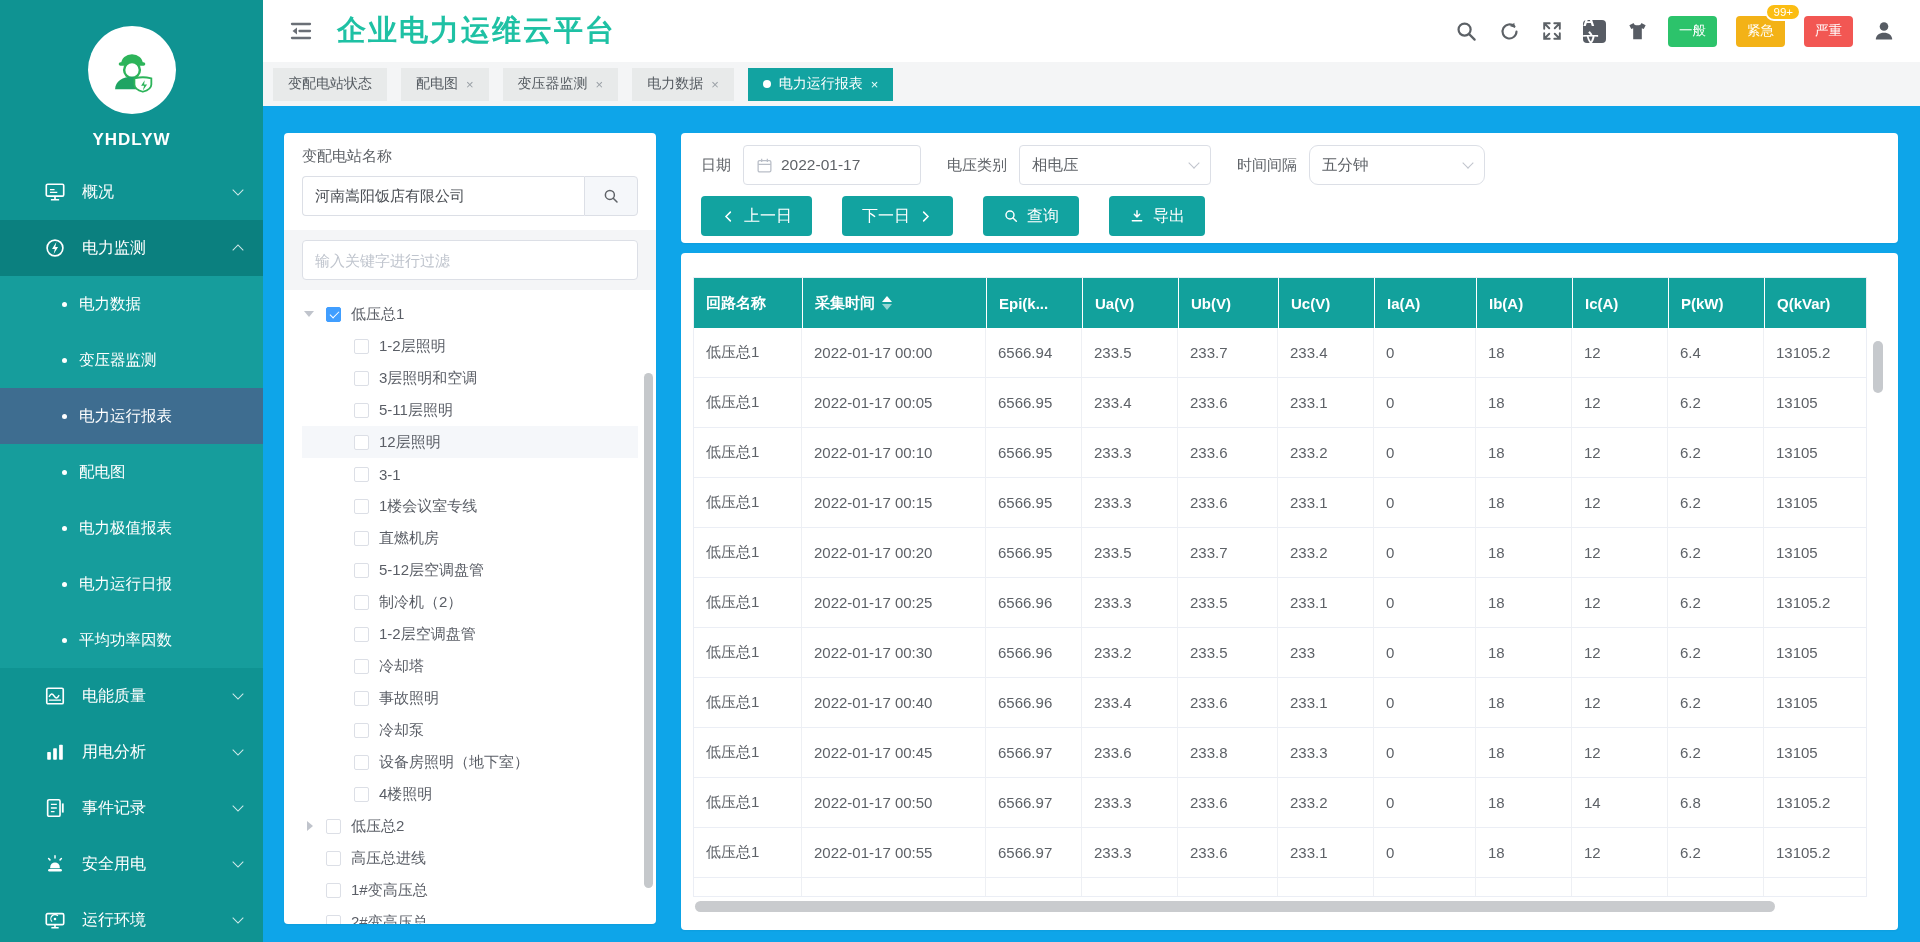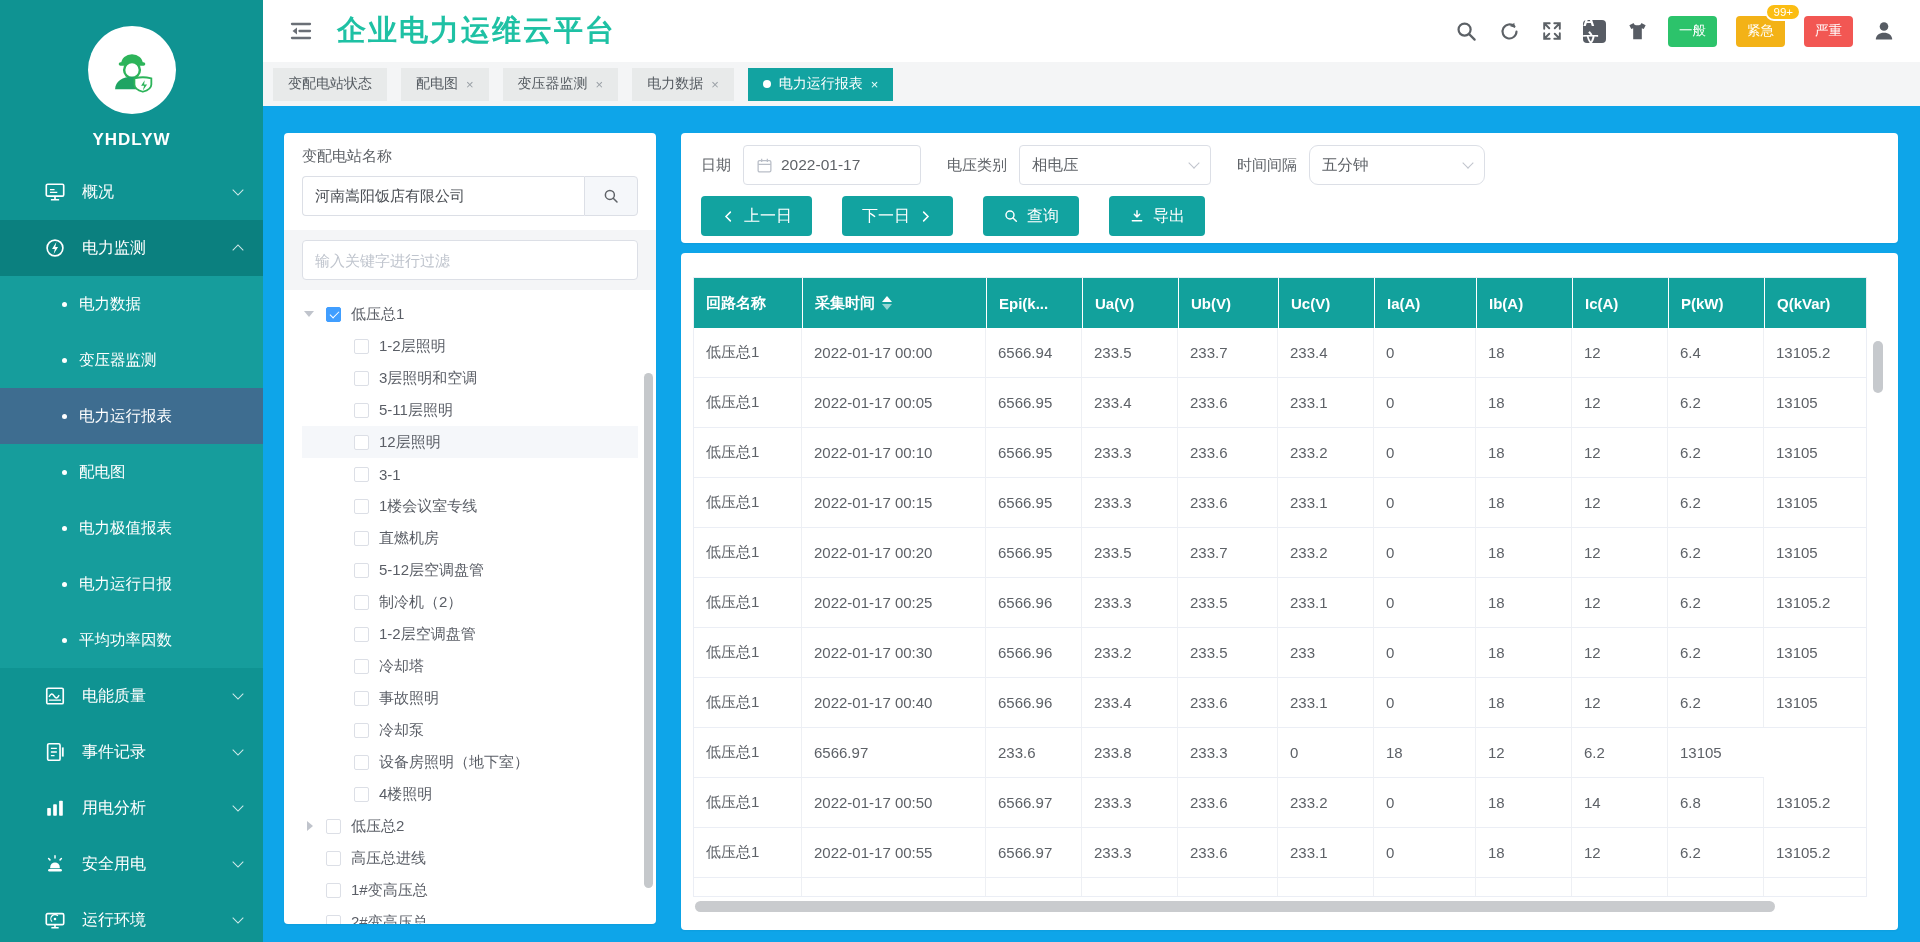--- a/index.html
+++ b/index.html
@@ -231,39 +231,39 @@
           <path d="M5.5 13c2-4 3.5-4 5.5-1s3.5 3 5.5-1" stroke-width="1.5"></path>
           <path d="M5.5 16.5h13" stroke-width="1.4"></path>
         </svg>
       </span>
       <span class="mi-label">电能质量</span>
       <span class="chev"></span>
     </div>
 
     <div class="menu-item">
       <span class="mi-icon">
+        <svg viewBox="0 0 24 24" width="22" height="22" fill="#fff">
+          <rect x="3.5" y="12" width="4" height="8.5" rx="0.8"></rect>
+          <rect x="10" y="8" width="4" height="12.5" rx="0.8"></rect>
+          <rect x="16.5" y="4" width="4" height="16.5" rx="0.8"></rect>
+        </svg>
+      </span>
+      <span class="mi-label">用电分析</span>
+      <span class="chev"></span>
+    </div>
+
+    <div class="menu-item">
+      <span class="mi-icon">
         <svg viewBox="0 0 24 24" width="22" height="22" fill="none" stroke="#fff" stroke-width="1.8">
           <rect x="4" y="3" width="13.5" height="18" rx="1.5"></rect>
           <path d="M7.5 8h6.5M7.5 12h6.5M7.5 16h4" stroke-width="1.4"></path>
           <path d="M20.5 7v10" stroke-width="2"></path>
         </svg>
       </span>
       <span class="mi-label">事件记录</span>
-      <span class="chev"></span>
-    </div>
-
-    <div class="menu-item">
-      <span class="mi-icon">
-        <svg viewBox="0 0 24 24" width="22" height="22" fill="#fff">
-          <rect x="3.5" y="12" width="4" height="8.5" rx="0.8"></rect>
-          <rect x="10" y="8" width="4" height="12.5" rx="0.8"></rect>
-          <rect x="16.5" y="4" width="4" height="16.5" rx="0.8"></rect>
-        </svg>
-      </span>
-      <span class="mi-label">用电分析</span>
       <span class="chev"></span>
     </div>
 
     <div class="menu-item">
       <span class="mi-icon">
         <svg viewBox="0 0 24 24" width="22" height="22" fill="#fff">
           <path d="M6.8 15.5a5.2 5.2 0 0 1 10.4 0v1H6.8z"></path>
           <rect x="4.5" y="17.5" width="15" height="2.6" rx="1.3"></rect>
           <path d="M12 5.5V3M6.5 7.5 5 6M17.5 7.5 19 6" stroke="#fff" stroke-width="1.6" stroke-linecap="round"></path>
         </svg>
@@ -736,20 +736,21 @@
             <div class="td">233.1</div>
             <div class="td">0</div>
             <div class="td">18</div>
             <div class="td">12</div>
             <div class="td">6.2</div>
             <div class="td">13105</div>
           </div>
 
           <div class="grid tr">
             <div class="td">低压总1</div>
+            <div class="td">2022-01-17 00:45</div>
             <div class="td">6566.97</div>
             <div class="td">233.6</div>
             <div class="td">233.8</div>
             <div class="td">233.3</div>
             <div class="td">0</div>
             <div class="td">18</div>
             <div class="td">12</div>
             <div class="td">6.2</div>
             <div class="td">13105</div>
           </div>

